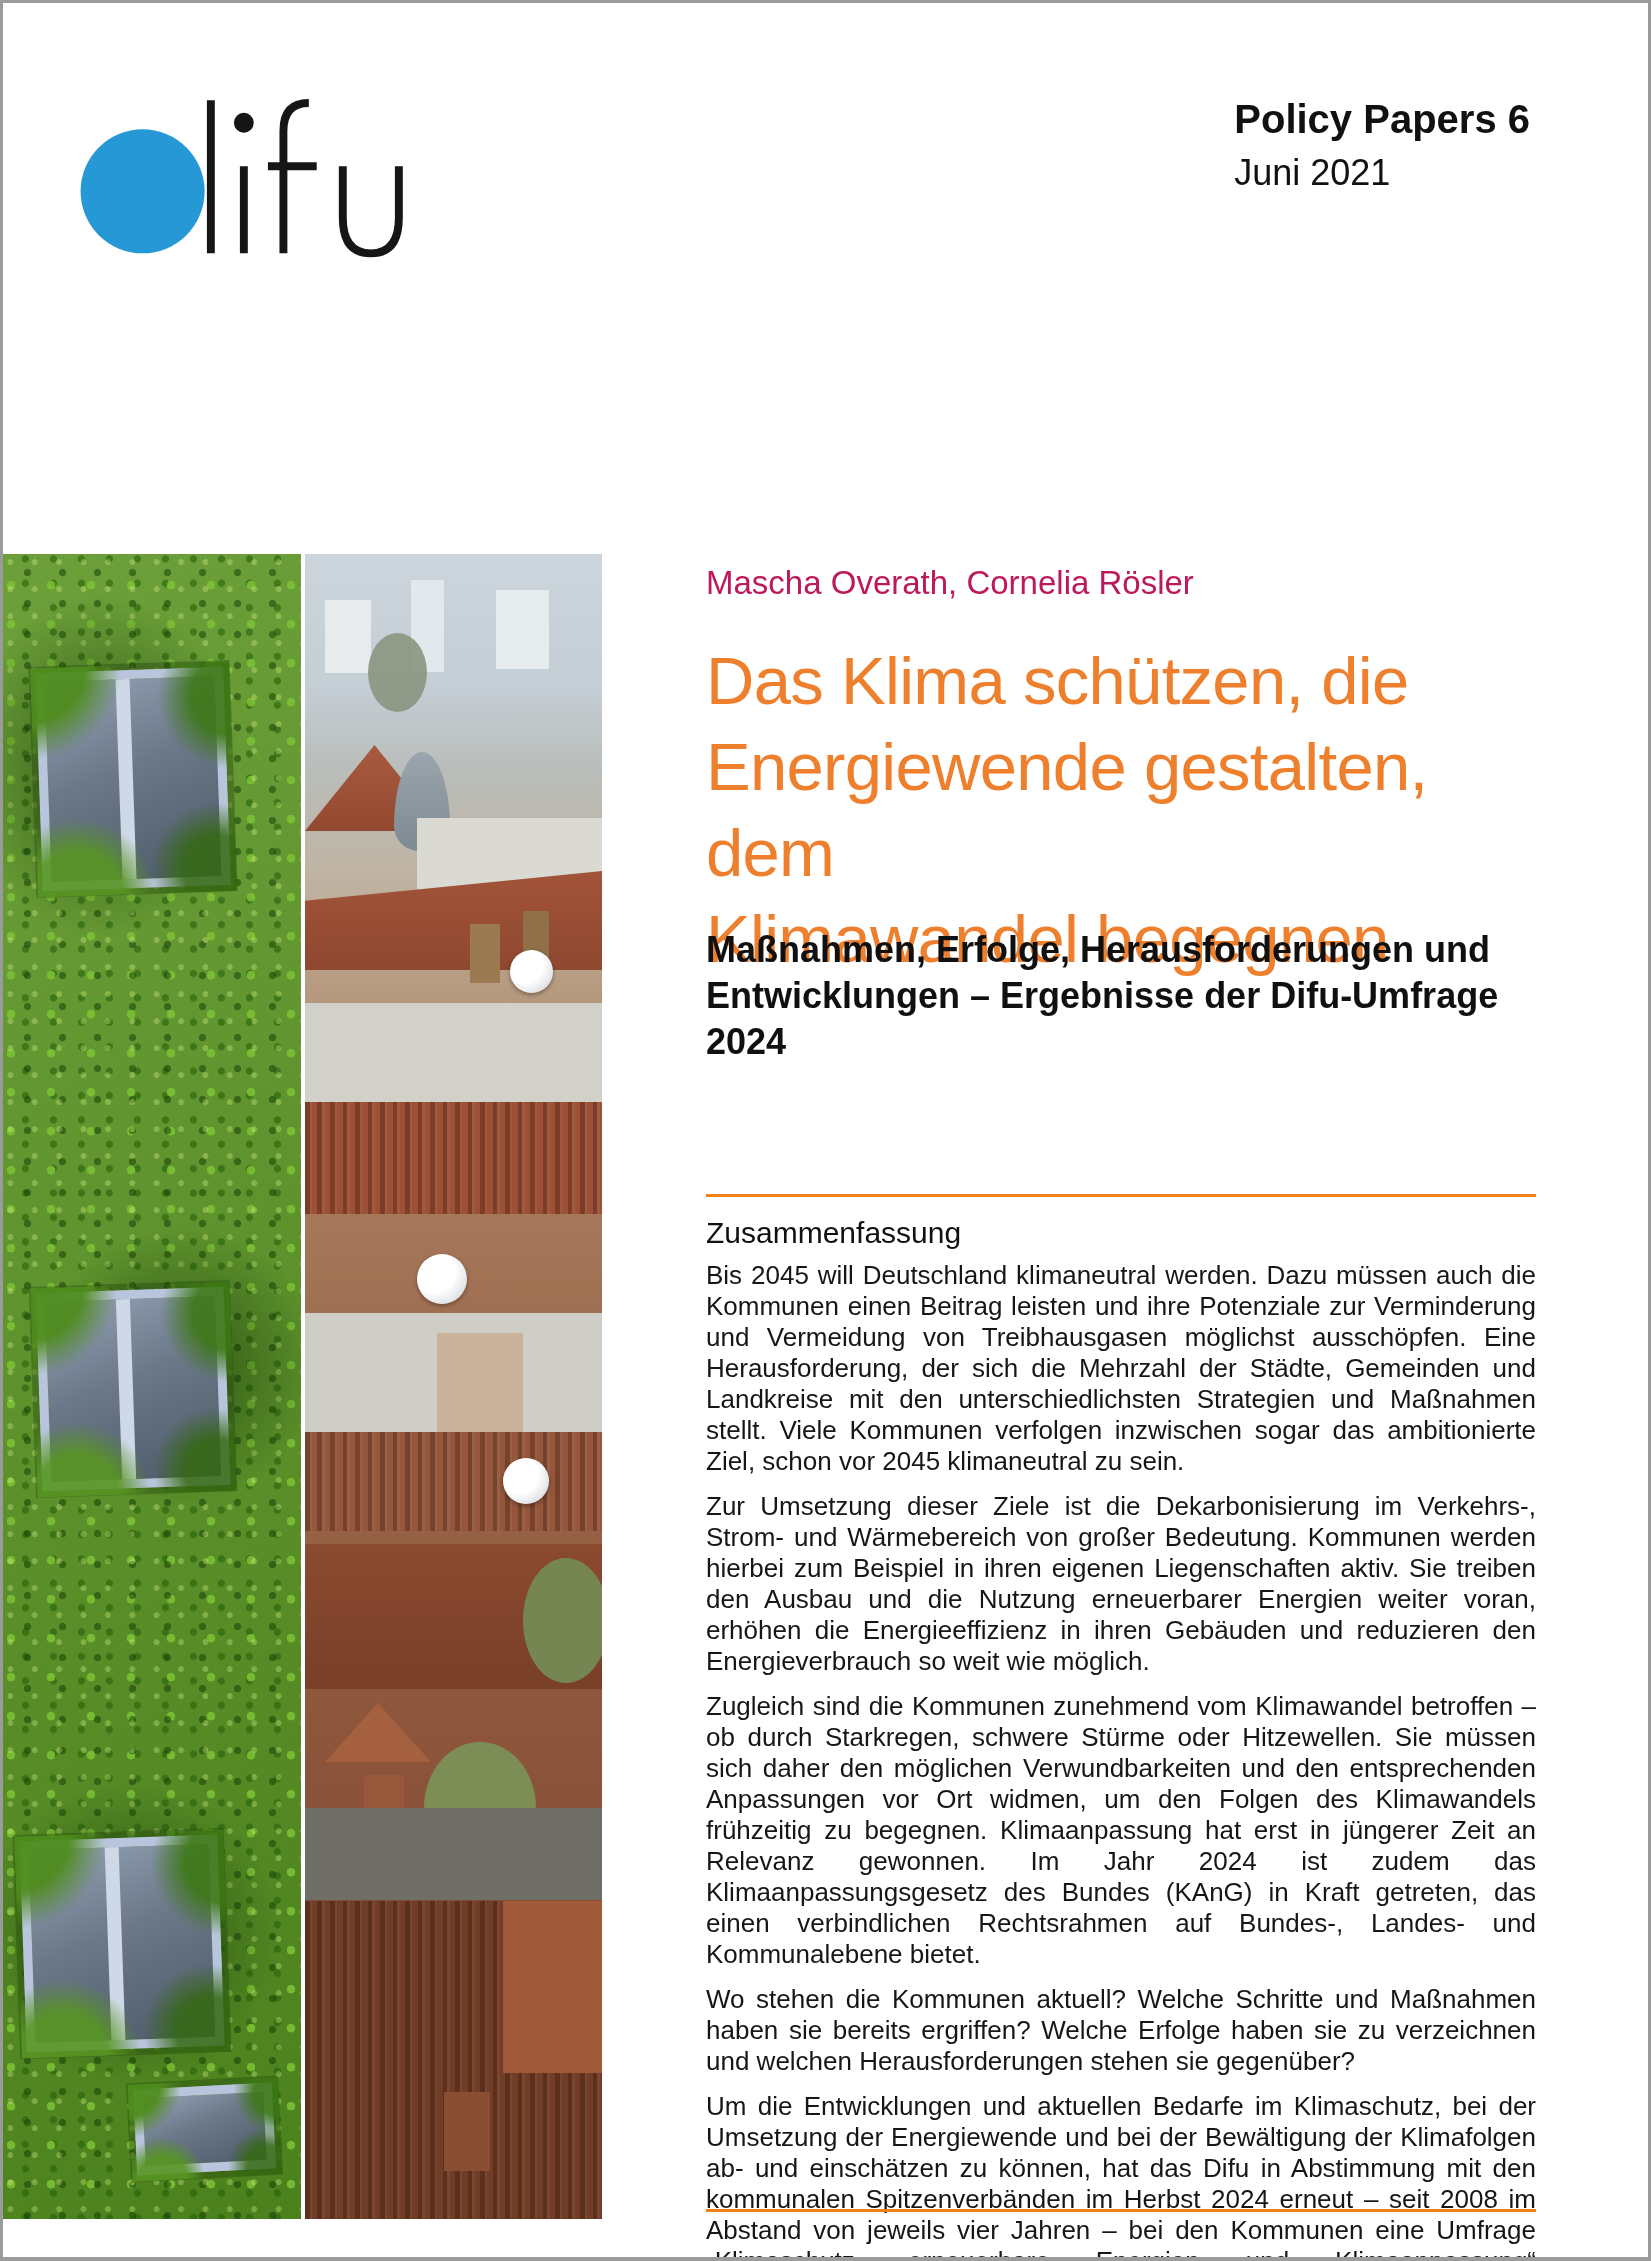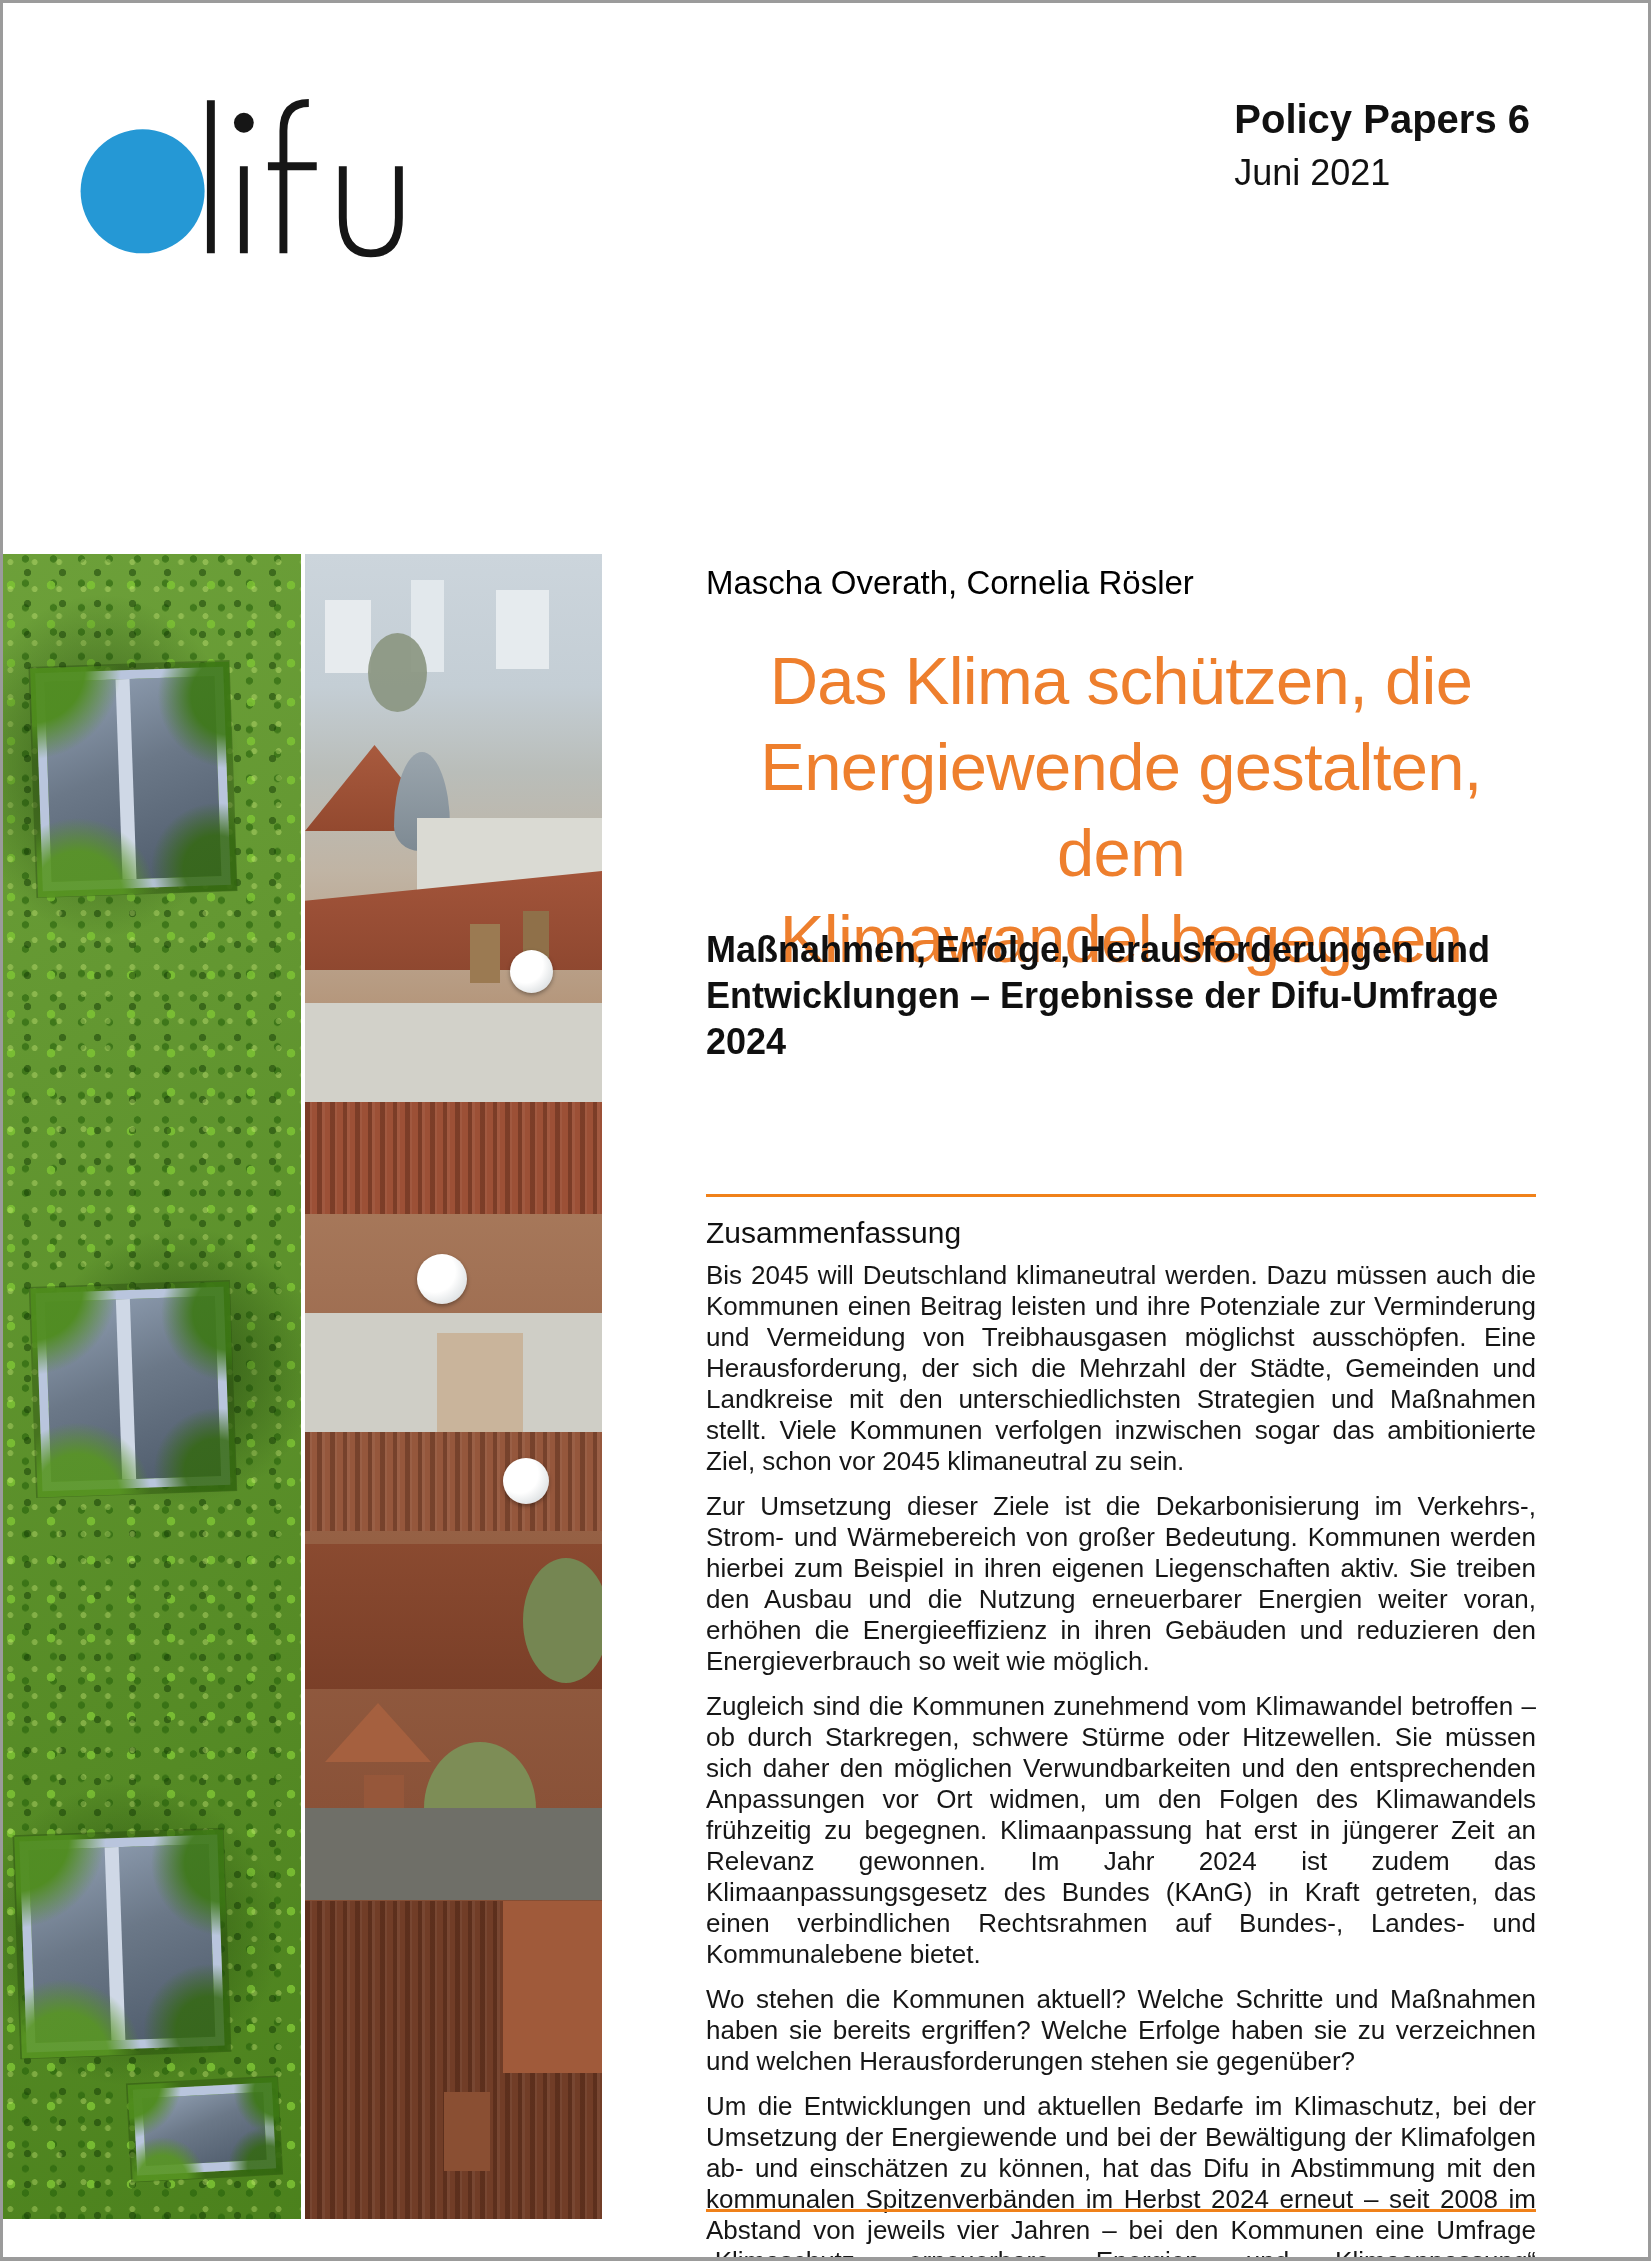--- a/index.html
+++ b/index.html
@@ -15,21 +15,21 @@
     color:#141414;
   }
   
   .issue-block{position:absolute;top:96px;right:118px;text-align:left;}
   .issue-title{font-size:40px;font-weight:700;line-height:1;color:#111;}
   .issue-date{font-size:36px;font-weight:400;line-height:1;margin-top:16px;color:#111;}
   .logo-svg{position:absolute;left:71px;top:92px;width:343px;height:165px;}
   .logo-tagline{position:absolute;left:83px;top:264px;font-size:58px;line-height:64px;font-weight:400;color:#141414;letter-spacing:0;}
   
   .col{position:absolute;left:703px;top:0;width:830px;height:2261px;}
-  .authors{position:absolute;top:561px;left:0;font-size:33px;font-weight:400;color:#000000;}
+  .authors{position:absolute;top:561px;left:0;font-size:33px;font-weight:400;color:#be185d;}
   .main-title{position:absolute;top:635px;left:0;width:100%;font-size:67px;line-height:86px;font-weight:200;letter-spacing:-0.7px;}
   .main-title span{display:block;}
   .subtitle{position:absolute;top:924px;left:0;width:100%;font-size:36px;line-height:46px;font-weight:600;color:#101010;}
   .subtitle span{display:block;}
   .rule{position:absolute;left:0;width:830px;height:3.3px;}
   .rule-top{top:1191px;}
   .rule-bottom{top:2206px;}
   .summary-heading{position:absolute;top:1213px;left:0;font-size:30px;font-weight:500;color:#111;}
   .summary-body{position:absolute;top:1257px;left:0;width:830px;font-size:26px;line-height:31px;text-align:justify;color:#161616;hyphens:auto;}
   .summary-body p{margin:0 0 14px 0;}
@@ -144,21 +144,21 @@
       <div style="left:0;top:1254px;width:297px;height:92px;background:#6f6f68;"></div>
       <div class="tile-stripes" style="left:0;top:1347px;width:297px;height:318px;background-color:#713d27;"></div>
       <div style="left:139px;top:1538px;width:46px;height:79px;background:#8a4f33;"></div>
       <div style="left:198px;top:1347px;width:99px;height:172px;background:#a05a3a;"></div>
     </div>
   </div>
 
   <div class="col">
     <div class="authors">Mascha Overath, Cornelia Rösler</div>
 
-    <div class="main-title" style="color: rgb(238, 127, 45); text-align: center;">
+    <div class="main-title" style="color: rgb(238, 127, 45);">
       <span>Das Klima schützen, die</span>
       <span>Energiewende gestalten, dem</span>
       <span>Klimawandel begegnen</span>
     </div>
 
     <div class="subtitle">
       <span>Maßnahmen, Erfolge, Herausforderungen und</span>
       <span>Entwicklungen – Ergebnisse der Difu-Umfrage 2024</span>
     </div>
 

